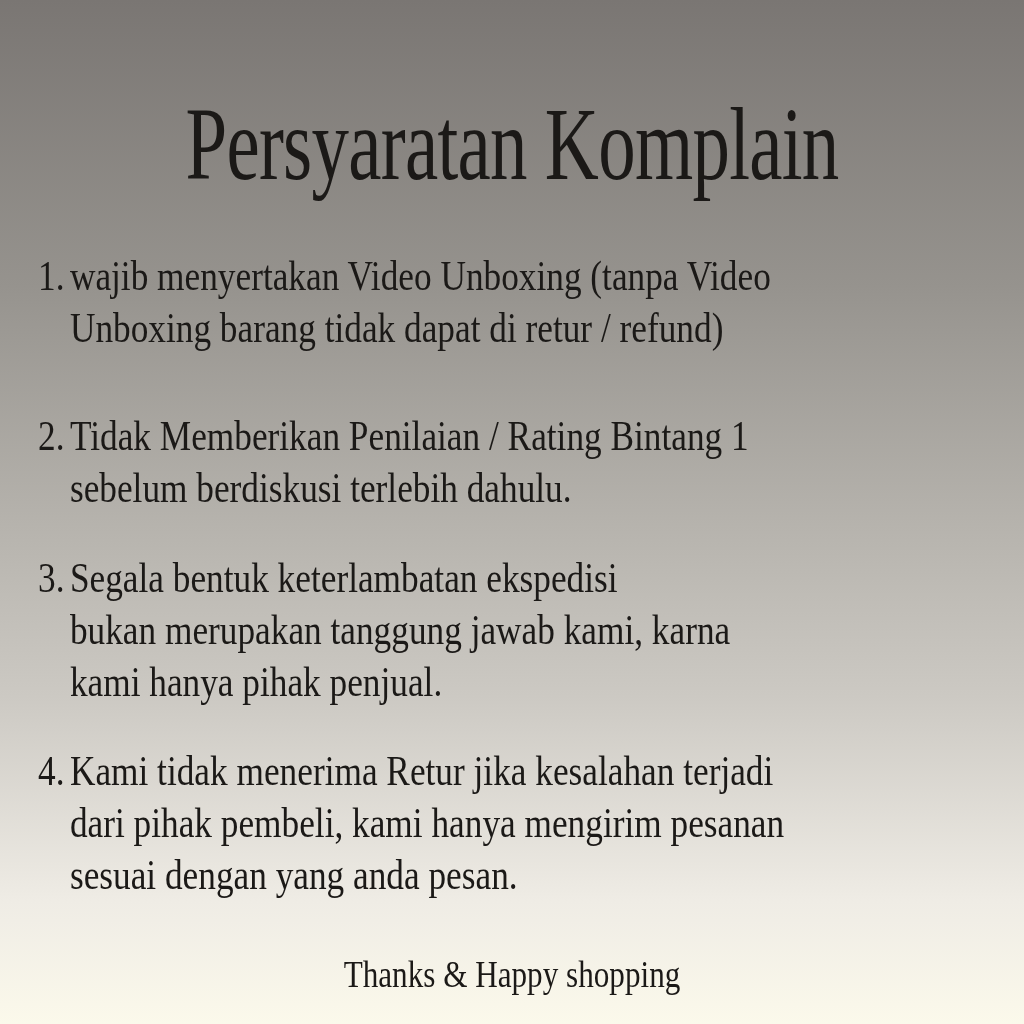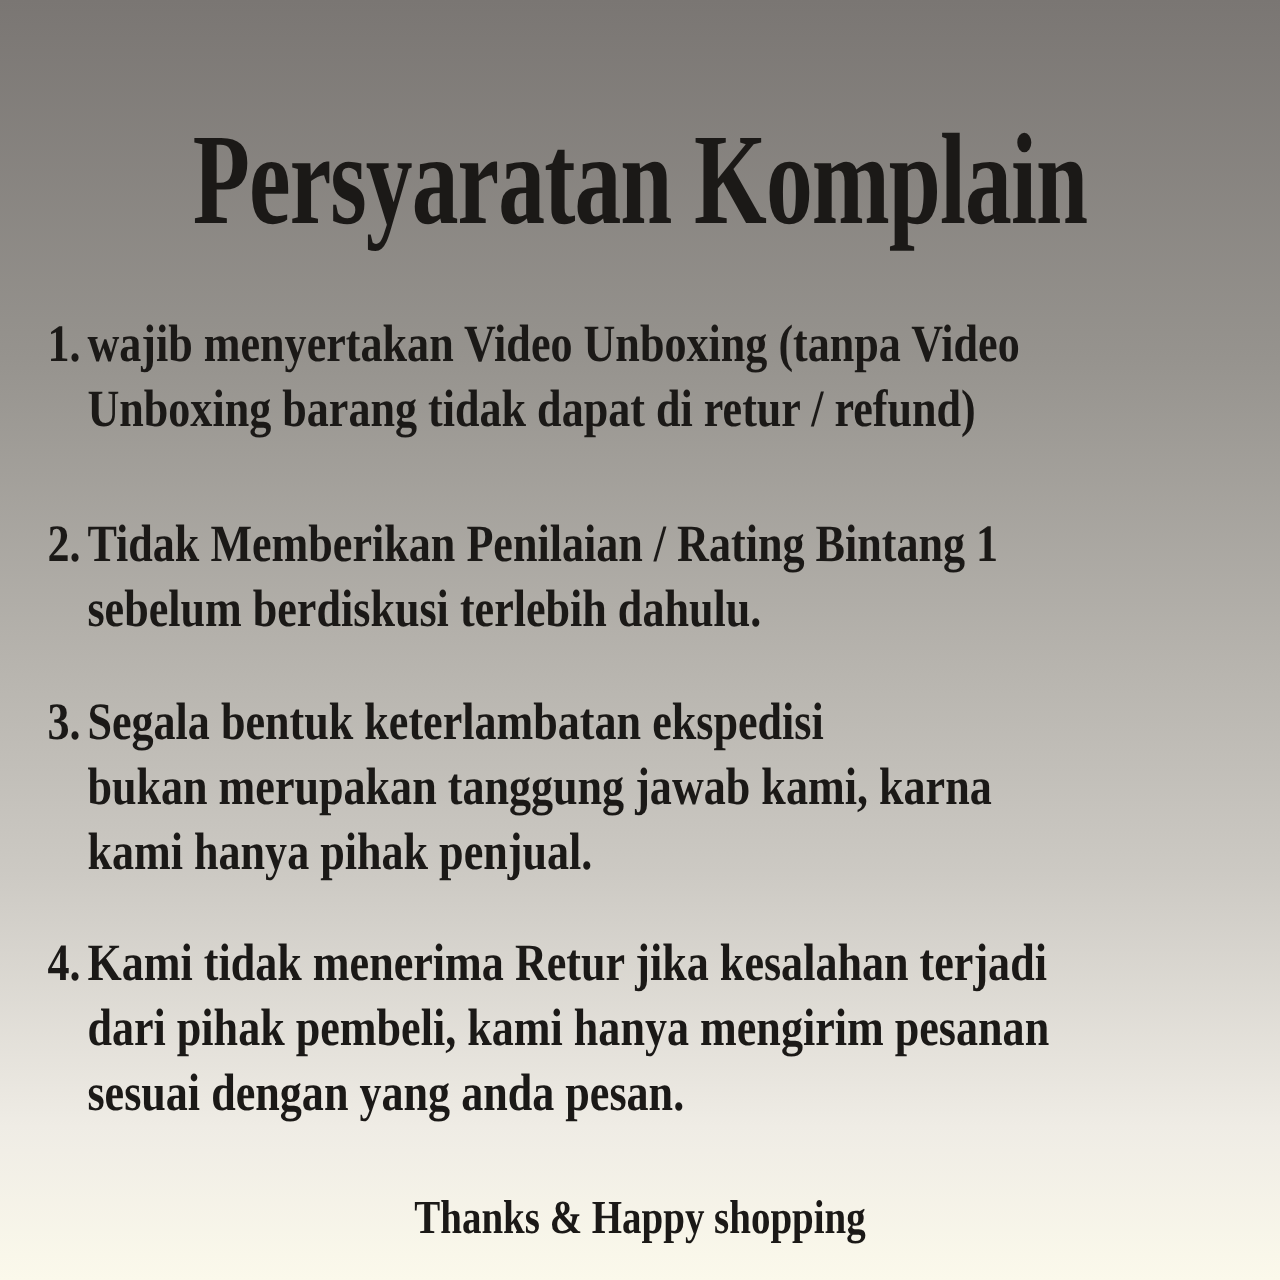--- a/index.html
+++ b/index.html
@@ -13,21 +13,21 @@
     overflow: hidden;
     background: linear-gradient(to bottom,
       #7a7673 0%,
       #96938e 28%,
       #b7b4ae 52%,
       #ccc9c3 68%,
       #efece5 88%,
       #fbf9eb 100%);
     color: #1b1917;
     font-family: "Liberation Serif", "DejaVu Serif", serif;
-    font-weight: bold;
+    font-weight: normal;
   }
   .title {
     margin-top: 84px;
     text-align: center;
     font-size: 104px;
     line-height: 120px;
     white-space: nowrap;
     transform: scaleX(0.72);
     transform-origin: center top;
     letter-spacing: -1px;

